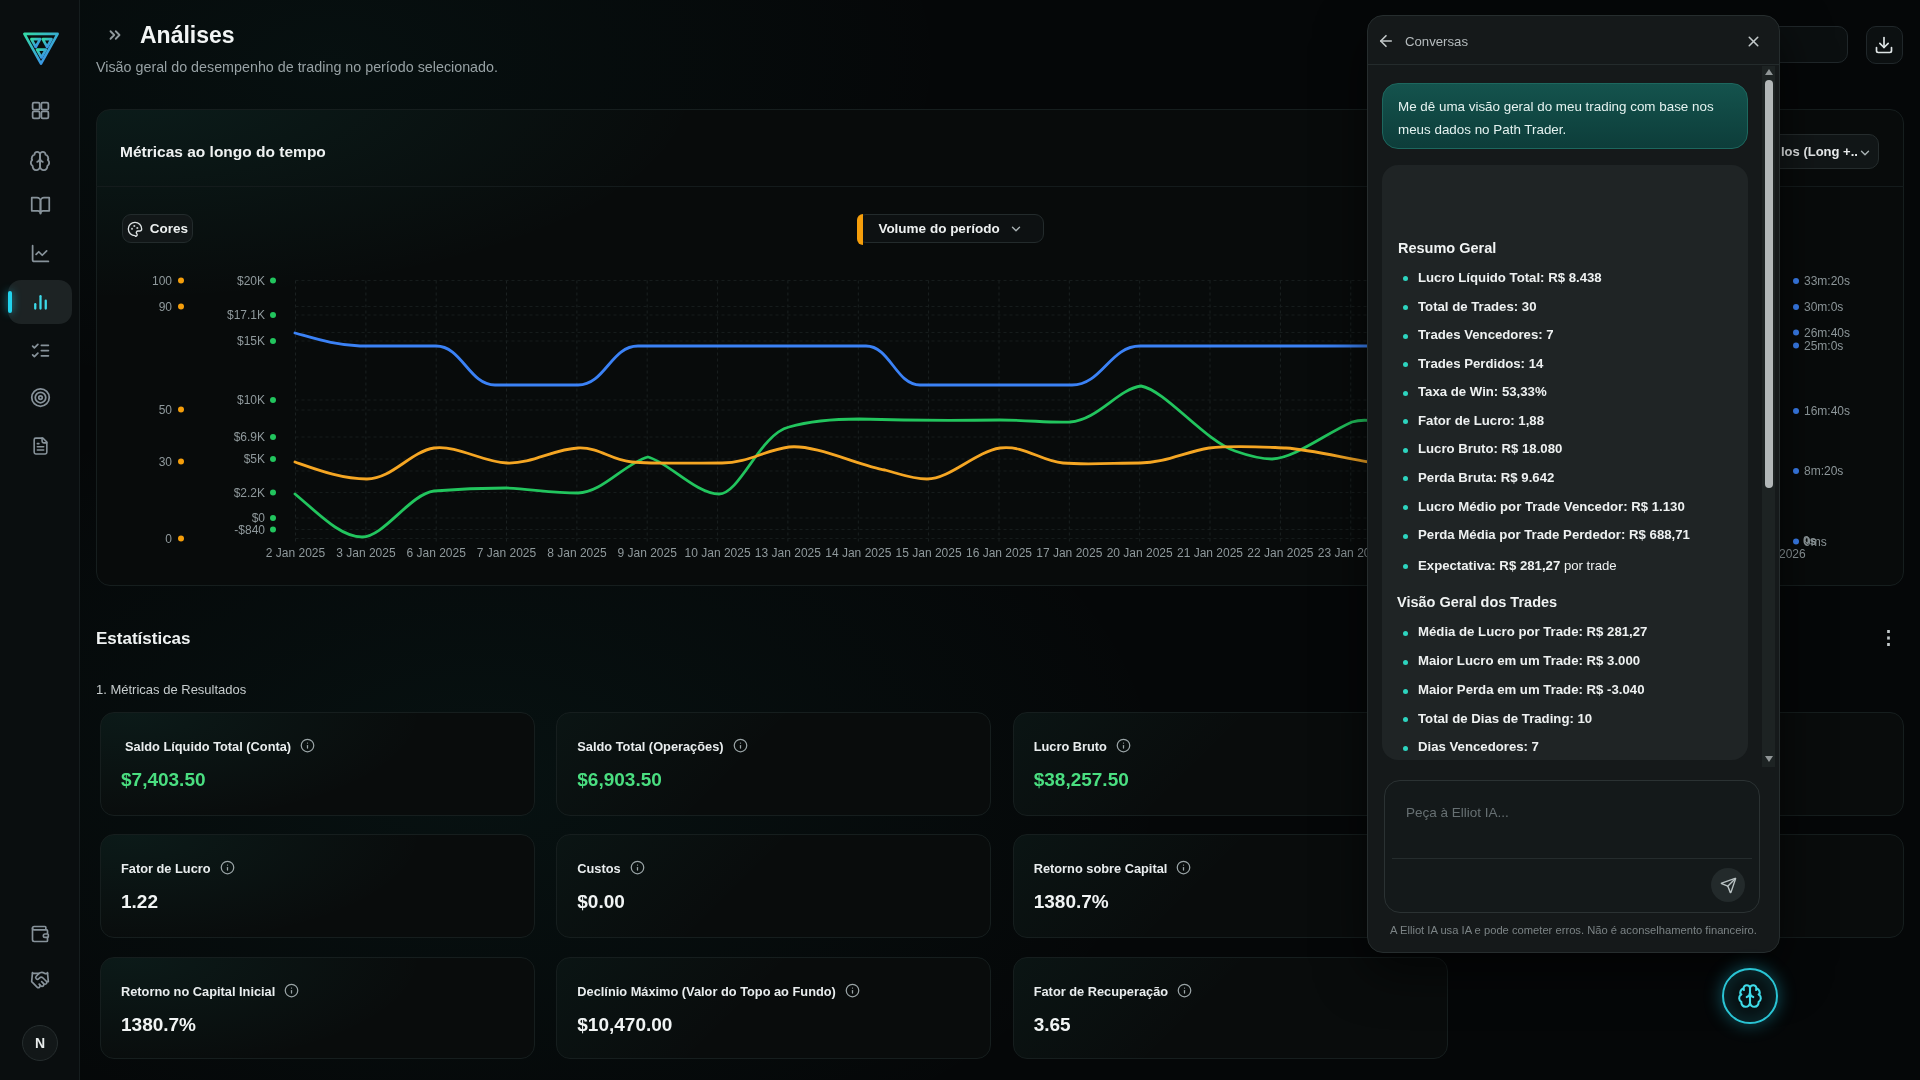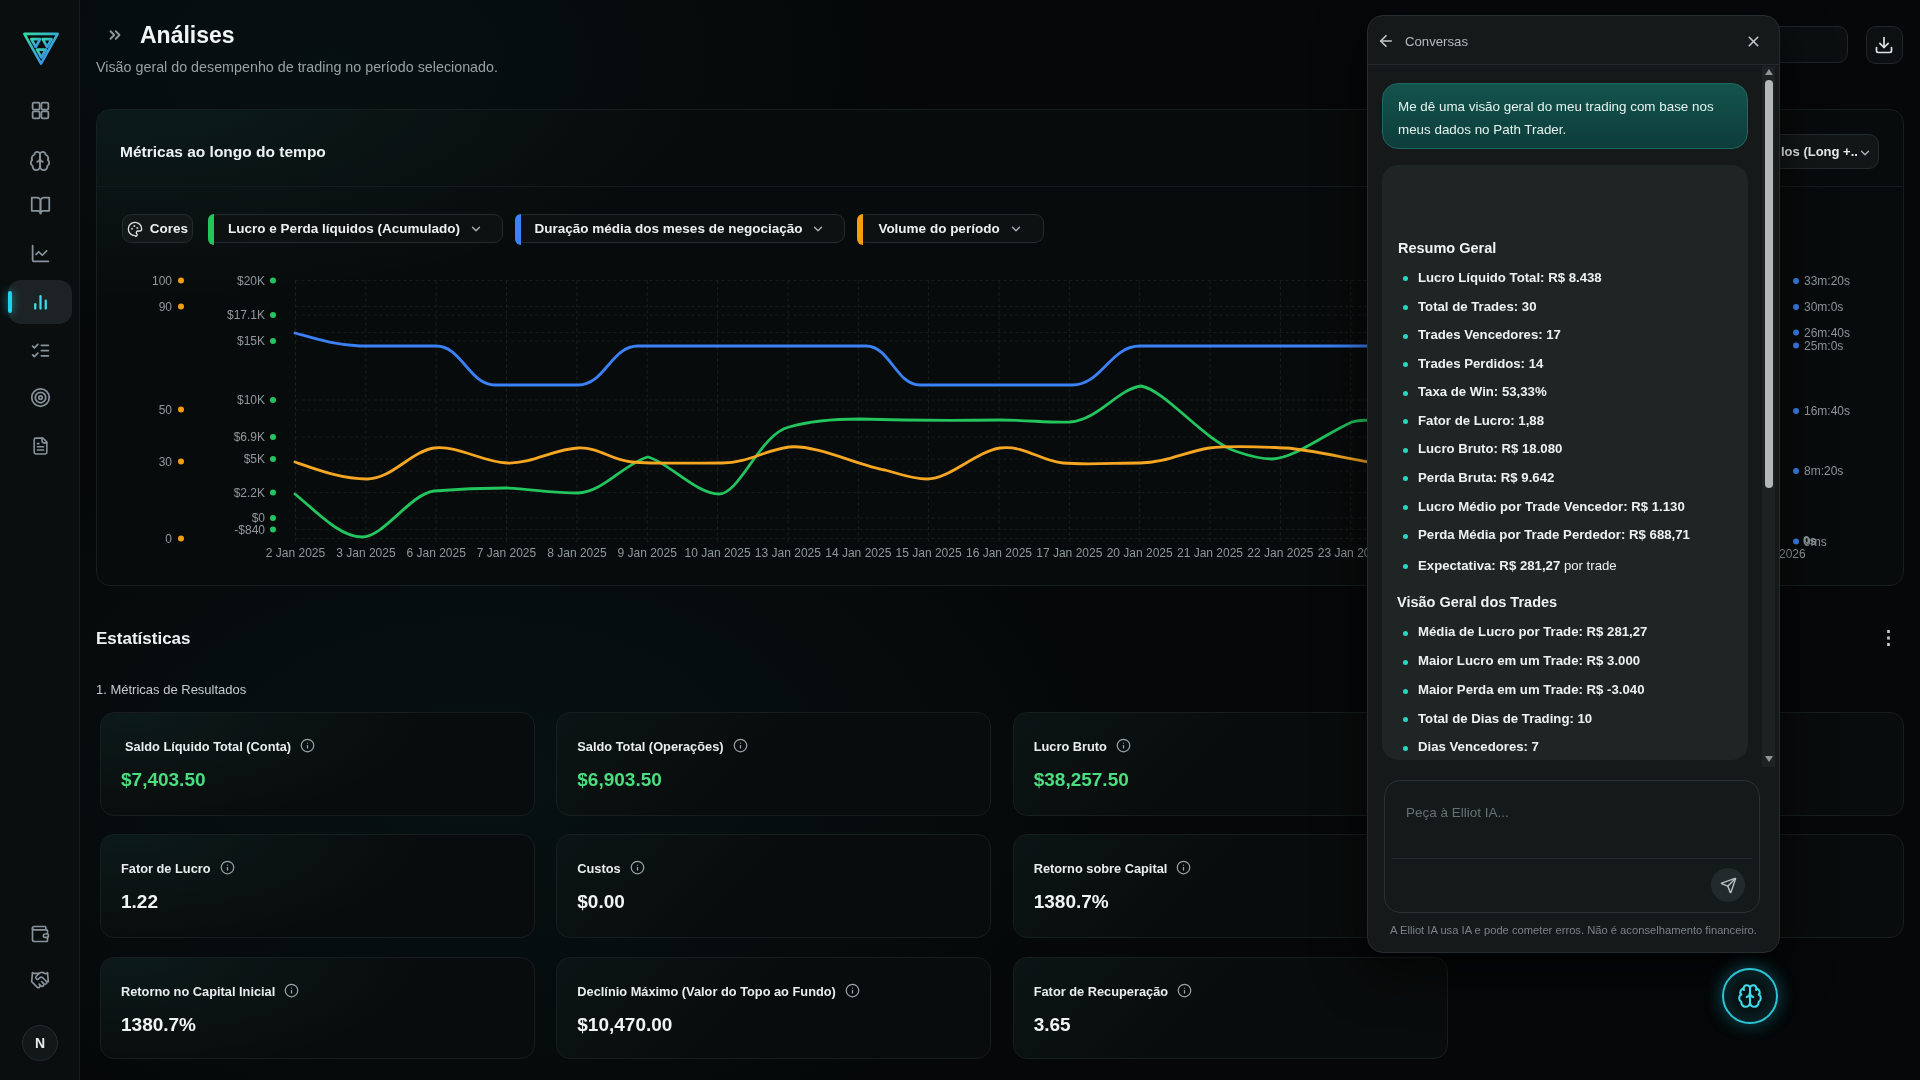--- a/index.html
+++ b/index.html
@@ -129,32 +129,20 @@
     </svg>
 
 <div class="legend" style="left:122px;width:71px;justify-content:center;background:#121718;">
  <svg style="margin-right:7px" width="16" height="16" viewBox="0 0 24 24" stroke="#dfe4e5" stroke-width="2" fill="none" stroke-linecap="round" stroke-linejoin="round">
         <path d="M12 22a10 10 0 1 1 10-10c0 1.66-1.34 3-3 3h-2.6a2.4 2.4 0 0 0-1.8 4 2.4 2.4 0 0 1-1.8 4Z"></path>
         <circle cx="7.5" cy="11.5" r="0.5"></circle>
         <circle cx="11" cy="7.5" r="0.5"></circle>
         <circle cx="15.5" cy="10.5" r="0.5"></circle>
       </svg>
  <span style="font-size:13.5px;font-weight:bold;">Cores</span>
-</div>
-<div class="legend" style="left:208px;width:295px;">
- <div class="stripe" style="background:#22c55e;"></div>
- <span style="margin:0 auto;display:flex;align-items:center;gap:9px;">Lucro e Perda líquidos (Acumulado) <svg width="14" height="14" viewBox="0 0 24 24" stroke="#aab3b5" stroke-width="2.4" fill="none" stroke-linecap="round" stroke-linejoin="round">
-          <path d="m6 9 6 6 6-6"></path>
-        </svg></span>
-</div>
-<div class="legend" style="left:515px;width:330px;">
- <div class="stripe" style="background:#3b82f6;"></div>
- <span style="margin:0 auto;display:flex;align-items:center;gap:9px;">Duração média dos meses de negociação <svg width="14" height="14" viewBox="0 0 24 24" stroke="#aab3b5" stroke-width="2.4" fill="none" stroke-linecap="round" stroke-linejoin="round">
-          <path d="m6 9 6 6 6-6"></path>
-        </svg></span>
 </div>
 <div class="legend" style="left:857px;width:187px;">
  <div class="stripe" style="background:#f59e0b;"></div>
  <span style="margin:0 auto;display:flex;align-items:center;gap:9px;">Volume do período <svg width="14" height="14" viewBox="0 0 24 24" stroke="#aab3b5" stroke-width="2.4" fill="none" stroke-linecap="round" stroke-linejoin="round">
           <path d="m6 9 6 6 6-6"></path>
         </svg></span>
 </div>
 
 <svg class="abs" style="left:96px;top:250px" width="1808" height="330" viewBox="0 0 1808 330">
 
@@ -354,21 +342,21 @@
 <div class="abs" style="left:1765px;top:756px;width:0;height:0;border-left:4px solid transparent;border-right:4px solid transparent;border-top:6px solid #8f9596;"></div>
 <div class="abs" style="left:1382px;top:83px;width:366px;height:66px;border-radius:16px;background:linear-gradient(180deg,#14534d,#0d3d3a);border:1px solid #1d675e;"></div>
 <div class="abs" style="left:1398px;top:96px;width:352px;font-size:13.4px;line-height:22.5px;color:#e4f2f0;">Me dê uma visão geral do meu trading com base nos meus dados no Path Trader.</div>
 <div class="abs" style="left:1382px;top:165px;width:366px;height:595px;border-radius:16px;background:#1f2425;"></div>
 <div class="abs" style="left:1398px;top:240px;font-size:14.5px;font-weight:bold;color:#f0f3f3;">Resumo Geral</div>
 <div class="bull" style="left:1403px;top:276.0px;"></div>
 <div class="abs" style="left:1418px;top:269.5px;font-size:13.2px;font-weight:bold;color:#eef1f1;white-space:nowrap;">Lucro Líquido Total: R$ 8.438</div>
 <div class="bull" style="left:1403px;top:305.0px;"></div>
 <div class="abs" style="left:1418px;top:298.5px;font-size:13.2px;font-weight:bold;color:#eef1f1;white-space:nowrap;">Total de Trades: 30</div>
 <div class="bull" style="left:1403px;top:333.5px;"></div>
-<div class="abs" style="left:1418px;top:327px;font-size:13.2px;font-weight:bold;color:#eef1f1;white-space:nowrap;">Trades Vencedores: 17</div>
+<div class="abs" style="left:1418px;top:327px;font-size:13.2px;font-weight:bold;color:#eef1f1;white-space:nowrap;">Trades Vencedores: 7</div>
 <div class="bull" style="left:1403px;top:362.0px;"></div>
 <div class="abs" style="left:1418px;top:355.5px;font-size:13.2px;font-weight:bold;color:#eef1f1;white-space:nowrap;">Trades Perdidos: 14</div>
 <div class="bull" style="left:1403px;top:390.5px;"></div>
 <div class="abs" style="left:1418px;top:384px;font-size:13.2px;font-weight:bold;color:#eef1f1;white-space:nowrap;">Taxa de Win: 53,33%</div>
 <div class="bull" style="left:1403px;top:419.0px;"></div>
 <div class="abs" style="left:1418px;top:412.5px;font-size:13.2px;font-weight:bold;color:#eef1f1;white-space:nowrap;">Fator de Lucro: 1,88</div>
 <div class="bull" style="left:1403px;top:447.5px;"></div>
 <div class="abs" style="left:1418px;top:441px;font-size:13.2px;font-weight:bold;color:#eef1f1;white-space:nowrap;">Lucro Bruto: R$ 18.080</div>
 <div class="bull" style="left:1403px;top:476.0px;"></div>
 <div class="abs" style="left:1418px;top:469.5px;font-size:13.2px;font-weight:bold;color:#eef1f1;white-space:nowrap;">Perda Bruta: R$ 9.642</div>

